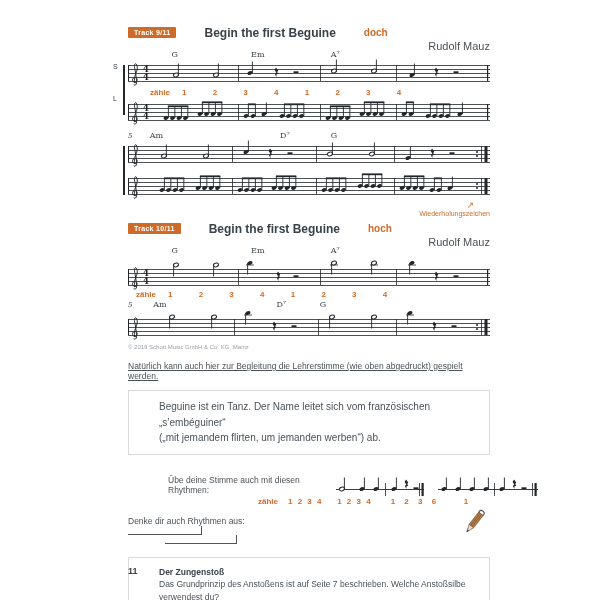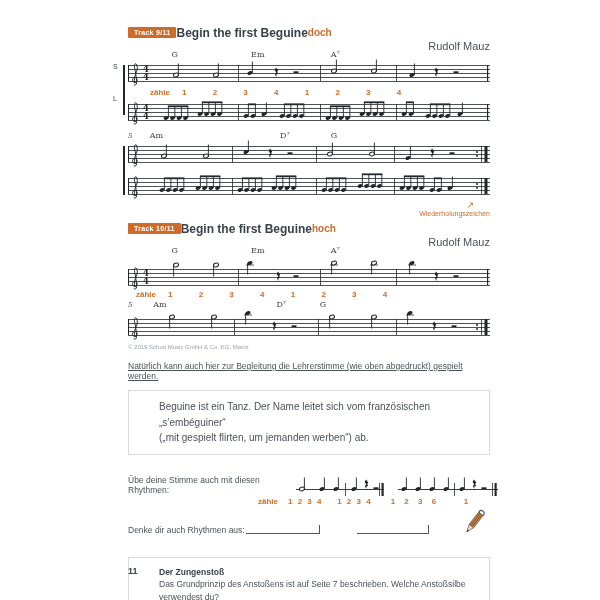--- a/index.html
+++ b/index.html
@@ -2,21 +2,21 @@
 <html><head>
 <meta charset="utf-8">
 <style>
   :root{ --accent:#cf6b28; --ink:#39424b; --body:#4b5258; --note:#23272b; }
   *{box-sizing:border-box;}
   body{margin:0;background:#fff;}
   .page{width:600px;height:600px;background:#ffffff;position:relative;
         font-family:"Liberation Sans",sans-serif;color:var(--body);overflow:hidden;}
   .content{position:absolute;left:128px;top:26px;width:362px;}
 
-  .trackrow{display:flex;align-items:center;gap:0;height:13px;}
+  .trackrow{display:flex;align-items:center;gap:28px;height:13px;}
   .badge{background:var(--accent);color:#fff;font-size:7px;font-weight:bold;
          padding:2px 6px;letter-spacing:.3px;border-radius:1px;white-space:nowrap;}
   .title{font-size:12px;font-weight:bold;color:var(--ink);white-space:nowrap;}
   .variant{font-size:10px;font-weight:bold;color:var(--accent);}
   .composer{font-size:11px;color:var(--body);text-align:right;height:10px;margin-top:1px;}
 
   .sys{position:relative;}
   .chordrow{position:relative;height:9px;font-family:"DejaVu Serif",serif;
             font-size:8px;color:var(--ink);}
   .chordrow span{position:absolute;bottom:0;}
@@ -30,27 +30,27 @@
   .bracket{position:absolute;left:-5px;width:2px;background:var(--note);}
   .stafflabel{position:absolute;left:-15px;font-size:7px;color:var(--ink);}
   .wieder{display:flex;flex-direction:column;align-items:flex-end;
           color:var(--accent);font-size:7px;height:17px;margin-top:1px;}
   .wieder .arr{font-size:9px;line-height:1;margin-right:16px;}
   .copyright{font-size:6px;color:#9aa1a7;margin-top:5px;}
   .para{font-size:8.5px;margin-top:11px;text-decoration:underline;}
   .infobox{border:1px solid #d9d9d9;margin-top:9px;padding:8px 10px 8px 30px;
            font-size:10px;line-height:1.55;}
   .rhythmrow{display:flex;align-items:flex-end;margin-top:16px;}
-  .rhythmrow .rlabel{font-size:8.5px;width:168px;flex:none;}
+  .rhythmrow .rlabel{font-size:8.5px;width:168px;flex:none;margin-left:40px;}
   .rgap{width:14px;flex:none;}
   .countsrow{display:flex;color:var(--accent);font-weight:bold;font-size:8px;
              margin-top:2px;margin-left:130px;}
   .c1{word-spacing:3px;white-space:pre;margin-left:10px;}
   .c2{word-spacing:7px;white-space:pre;margin-left:20px;}
-  .denkerow{display:flex;align-items:center;margin-top:10px;height:28px;position:relative;}
+  .denkerow{display:flex;margin-top:10px;height:28px;position:relative;flex-direction:column;}
   .denkerow .dlabel{font-size:8.5px;width:118px;flex:none;}
   .blank{width:74px;height:9px;border-bottom:1px solid #555;border-right:1px solid #555;}
   .b2{margin-left:37px;width:72px;}
   .pencil{position:absolute;left:332px;top:-8px;}
   .zbox{border:1px solid #d9d9d9;margin-top:13px;padding:8px 12px 9px 30px;
         font-size:8.5px;line-height:1.5;}
   .zbox .btitle{font-weight:bold;color:var(--ink);}
   .pagenum{position:absolute;left:128px;top:566px;font-weight:bold;font-size:9px;color:var(--ink);}
 </style>
 </head>
@@ -335,21 +335,21 @@
       <rect x="356.5" y="10" width="3" height="16" fill="currentColor"></rect>
     </svg>
   </div>
 
   <div class="copyright">© 2019 Schott Music GmbH &amp; Co. KG, Mainz</div>
 
   <div class="para">Natürlich kann auch hier zur Begleitung die Lehrerstimme (wie oben abgedruckt) gespielt werden.</div>
 
   <div class="infobox">
     <div>Beguine ist ein Tanz. Der Name leitet sich vom französischen „s’embéguiner“</div>
-    <div>(„mit gespielt flirten, um jemanden werben“) ab.</div>
+    <div>(„mit jemandem flirten, um jemanden werben“) ab.</div>
   </div>
 
   <div class="rhythmrow">
     <span class="rlabel">Übe deine Stimme auch mit diesen Rhythmen:</span>
     <svg class="staffsvg" width="88" height="24" viewBox="0 0 88 24">
       <rect x="0" y="18" width="88" height="0.9" fill="currentColor"></rect>
       <use href="#hu" x="6" y="18"></use>
           <use href="#qu" x="26" y="18"></use>
           <use href="#qu" x="40" y="18"></use>
       <rect x="49" y="12" width="0.8" height="13" fill="currentColor"></rect>

